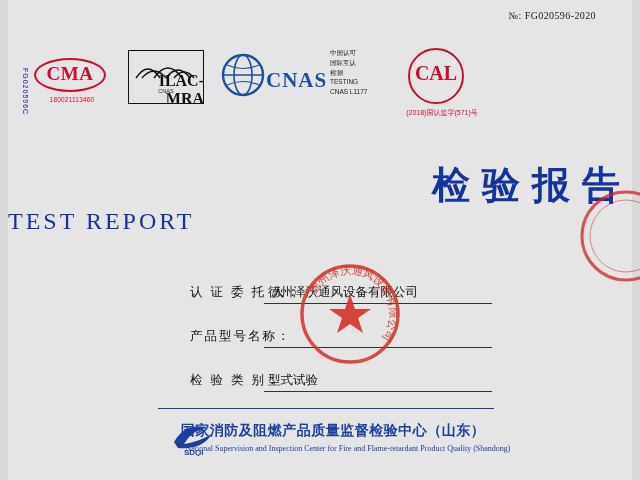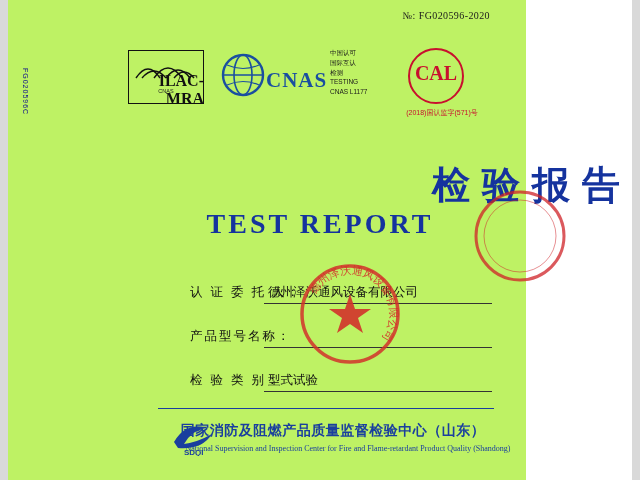--- a/index.html
+++ b/index.html
@@ -23,23 +23,23 @@
     height: 480px;
     background: #d9d9d9;
   }
   .side-bar.left { left: 0; }
   .side-bar.right { right: 0; }
 
   .sheet {
     position: absolute;
     left: 8px;
     top: 0;
-    width: 518px;
+    width: 624px;
     height: 480px;
-    background: #bef264;
+    background: #e5e5e5;
   }
 
   
   .report-no {
     position: absolute;
     right: 36px;
     top: 10px;
     font-size: 10px;
     color: #1a1a1a;
     letter-spacing: 0.4px;
@@ -225,23 +225,22 @@
     font-weight: bold;
     color: #15339e;
     letter-spacing: 12px;
     text-indent: 12px;
     font-family: "DejaVu Serif", serif;
   }
   .title-en {
     position: absolute;
     left: 0; top: 208px;
     width: 624px;
-    text-align: center;
-    font-size: 28px;
-    font-weight: bold;
+    font-size: 24px;
+    font-weight: normal;
     color: #15339e;
     letter-spacing: 3px;
     font-family: "Liberation Serif", serif;
   }
 
   
   .fields {
     position: absolute;
     left: 0;
     top: 280px;
@@ -358,20 +357,25 @@
   <div class="side-bar right"></div>
 
   <div class="sheet">
 
     <div class="report-no">№: FG020596-2020</div>
 
     <div class="marks-row">
 
       <div class="vert-code">FG020596C</div>
 
+      <div class="cma">
+        <div class="cma-ellipse"></div>
+        <div class="cma-text">CMA</div>
+        <div class="cma-code">180021113460</div>
+      </div>
 
       <div class="ilac">
         <div class="ilac-box"></div>
         <svg class="ilac-arcs" viewBox="0 0 64 24">
           <path d="M2 20 Q14 2 26 20" fill="none" stroke="#111" stroke-width="1.4"></path>
           <path d="M8 20 Q20 6 32 20" fill="none" stroke="#111" stroke-width="1.4"></path>
           <path d="M20 20 Q34 0 48 20" fill="none" stroke="#111" stroke-width="1.4"></path>
           <path d="M32 20 Q44 4 56 20" fill="none" stroke="#111" stroke-width="1.4"></path>
           <path d="M40 20 Q50 8 60 20" fill="none" stroke="#111" stroke-width="1.4"></path>
         </svg>

